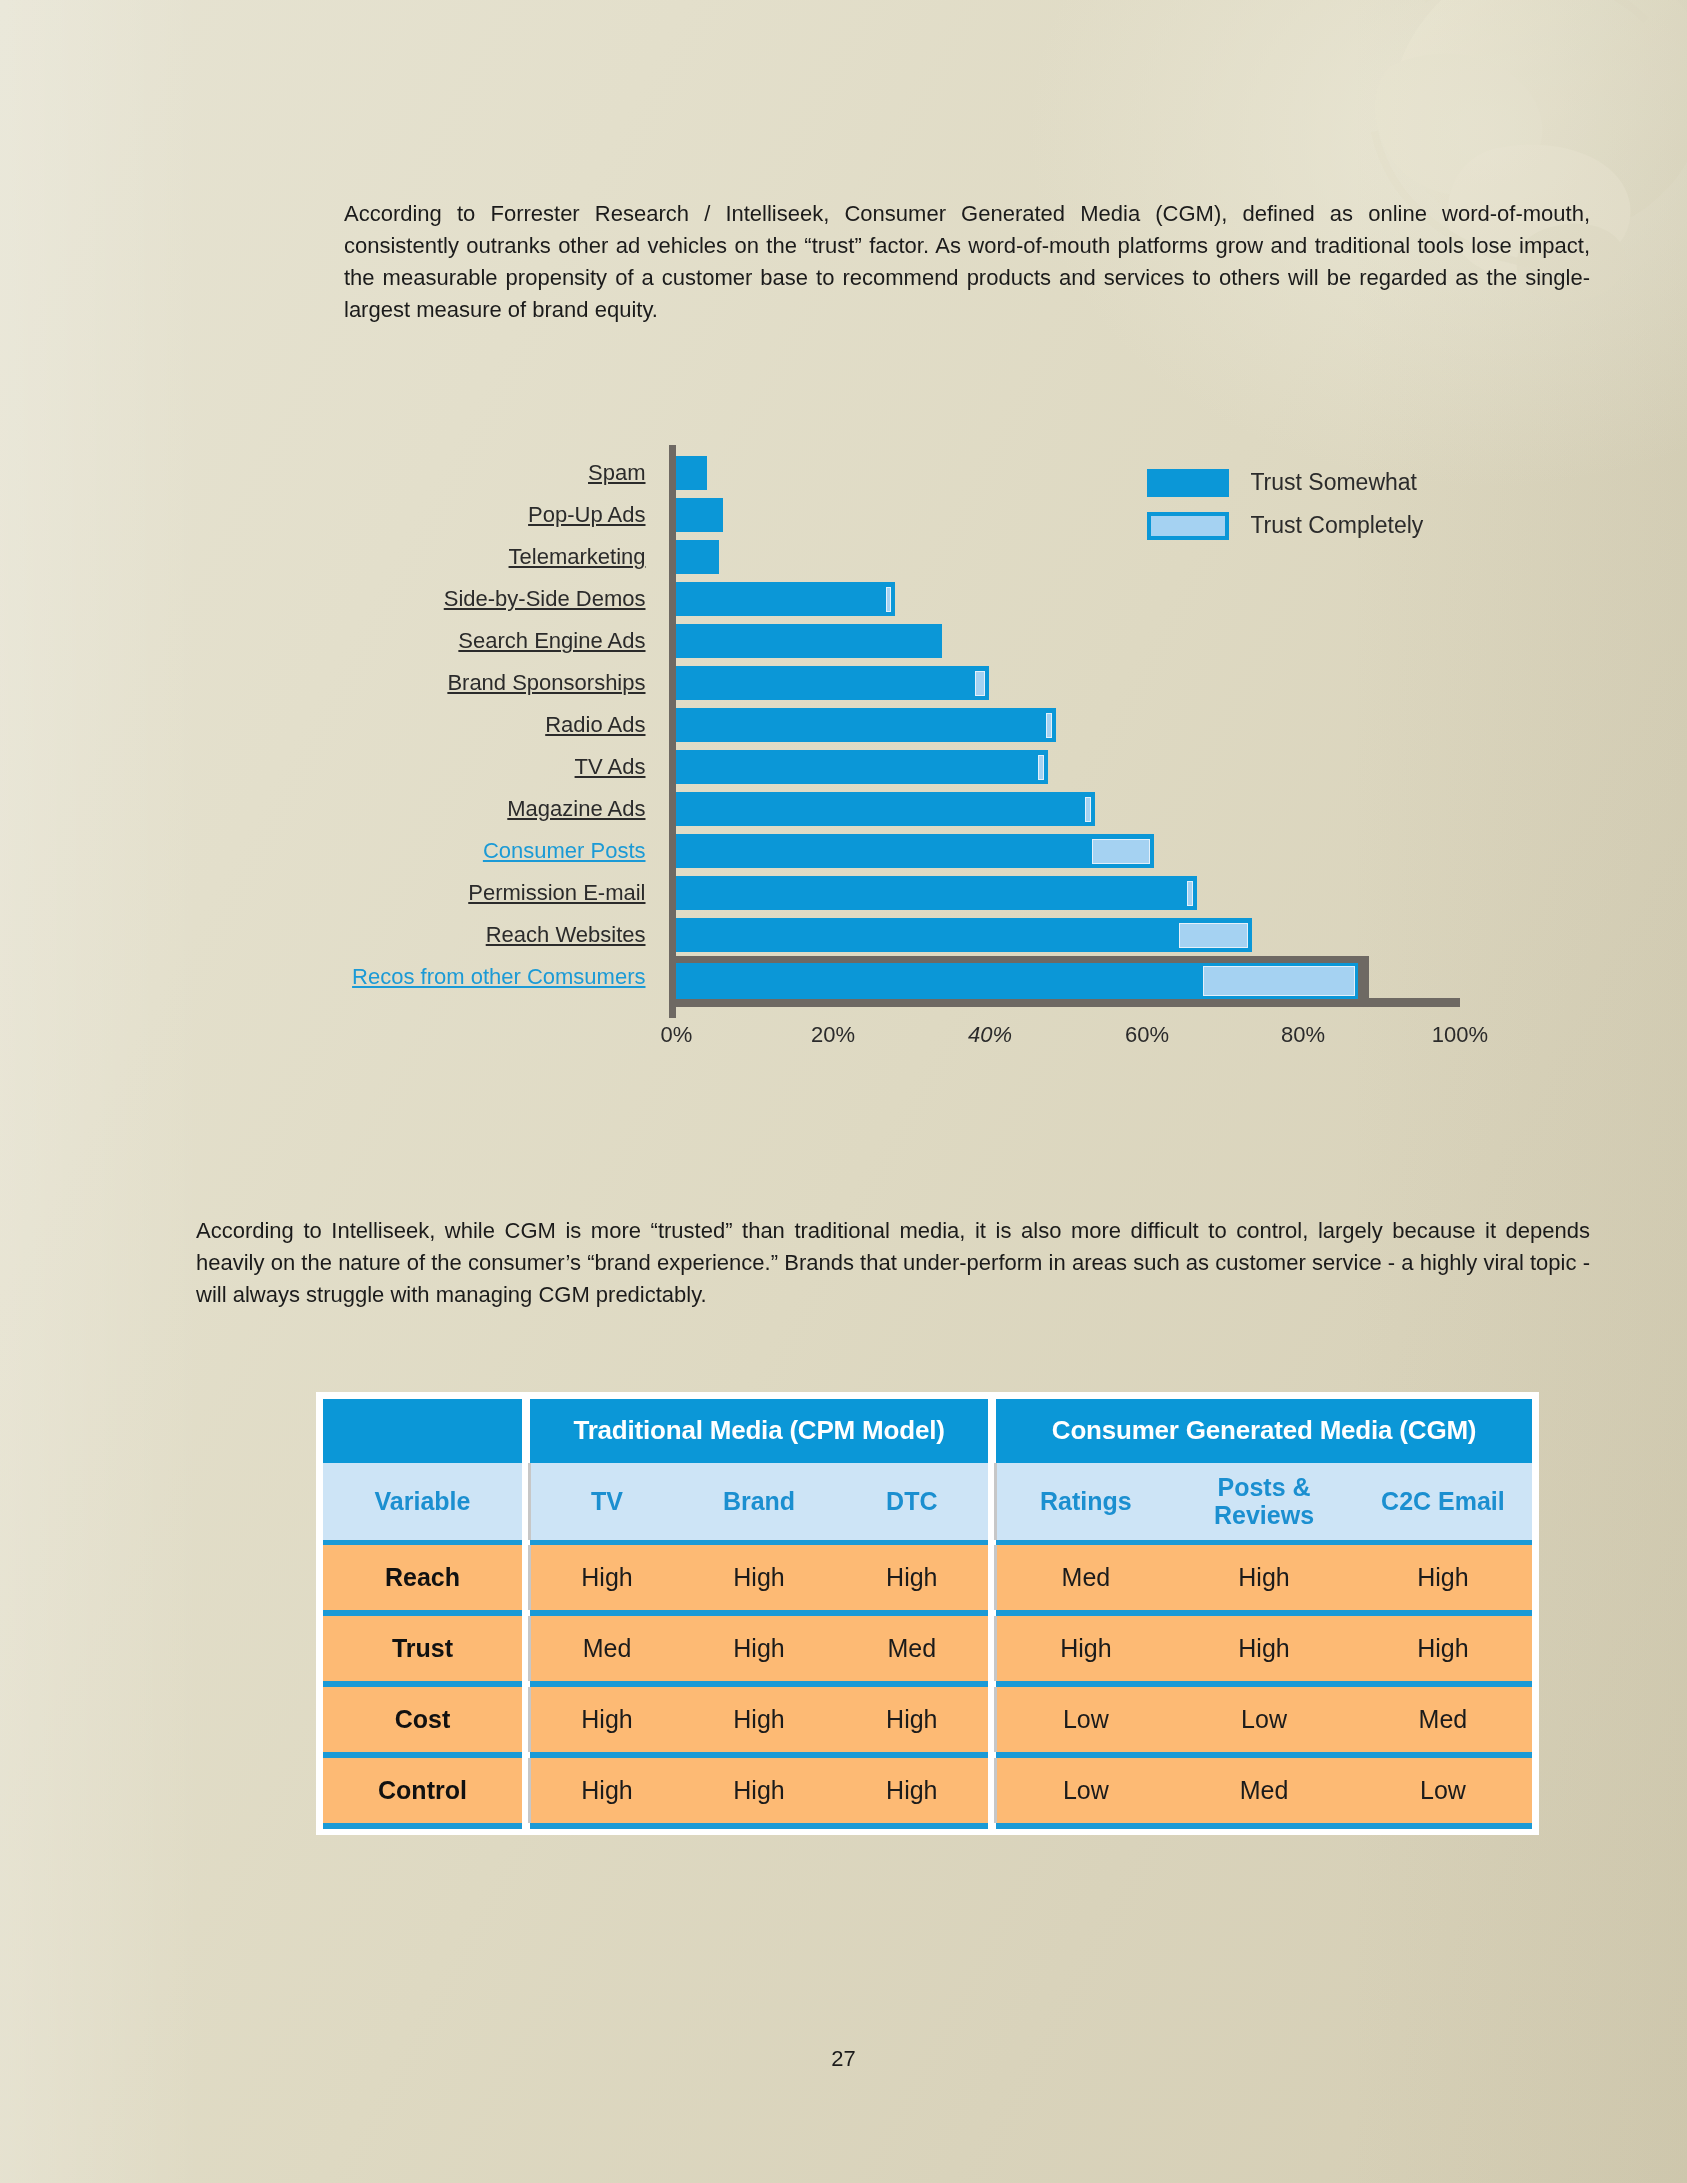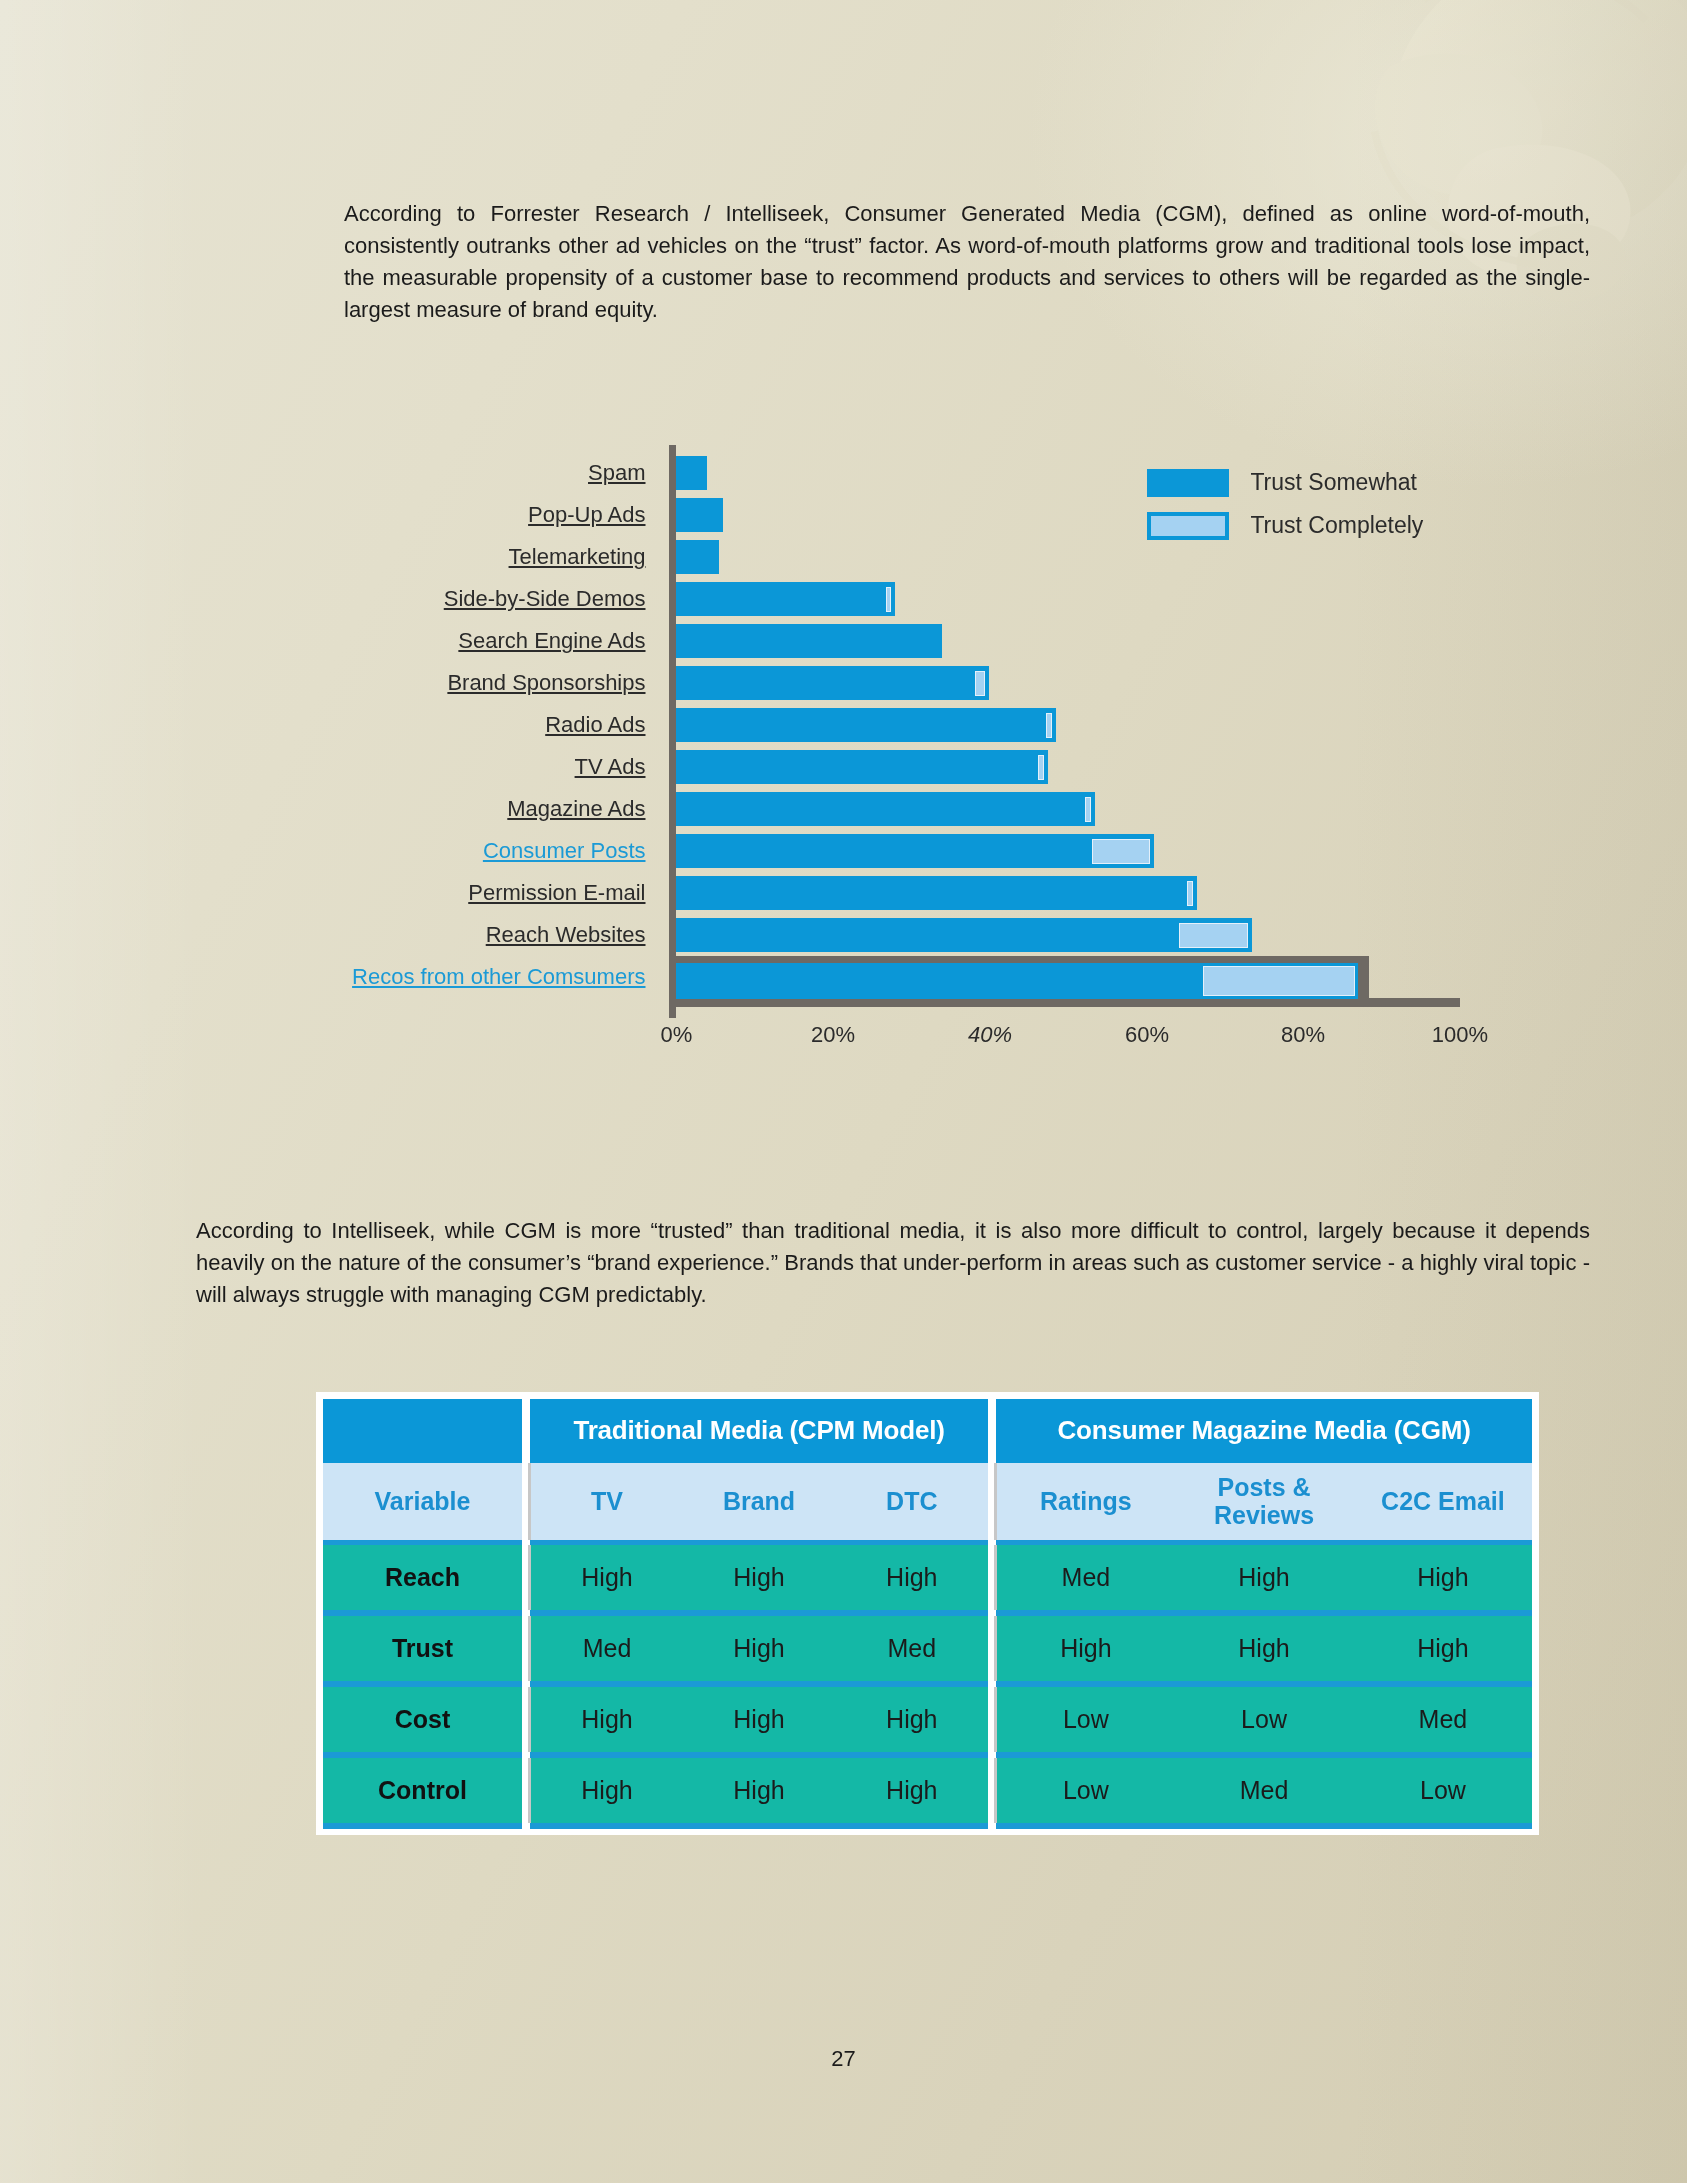--- a/index.html
+++ b/index.html
@@ -234,21 +234,21 @@
   .rule-row td {
     height: 5.8px;
     padding: 0;
     background: #1b9ad6;
   }
   .rule-row td.rule-gap { background: #ffffff; }
   .body-row td {
     height: 65px;
     font-size: 25px;
     color: #1b1b1b;
-    background: #14b8a6;
+    background: #fdba74;
     font-stretch: condensed;
   }
   .body-row td.var-cell {
     font-weight: bold;
     color: #111111;
   }
   .body-row td.cell-sep-left {
     border-left: 3.3px solid #c7c7c7;
   }
   .sub-row td.cell-sep-left { border-left: 3.3px solid #c7c7c7; }
@@ -412,21 +412,21 @@
         <col style="width:137px">
         <col style="width:137px">
         <col style="width:137px">
       </colgroup>
       <thead>
         <tr>
           <th class="hdr-blank"></th>
           <th class="grp-gap"></th>
           <th class="hdr-group" colspan="3">Traditional Media  (CPM Model)</th>
           <th class="grp-gap"></th>
-          <th class="hdr-group" colspan="3">Consumer Magazine Media (CGM)</th>
+          <th class="hdr-group" colspan="3">Consumer Generated Media (CGM)</th>
         </tr>
         <tr class="sub-row">
           <td class="sub-variable">Variable</td>
           <td class="gapcol"></td>
           <td class="cell-sep-left">TV</td>
           <td>Brand</td>
           <td>DTC</td>
           <td class="gapcol"></td>
           <td class="cell-sep-left">Ratings</td>
           <td><span id="posts-reviews-label">Posts &amp;<br>Reviews</span></td>

